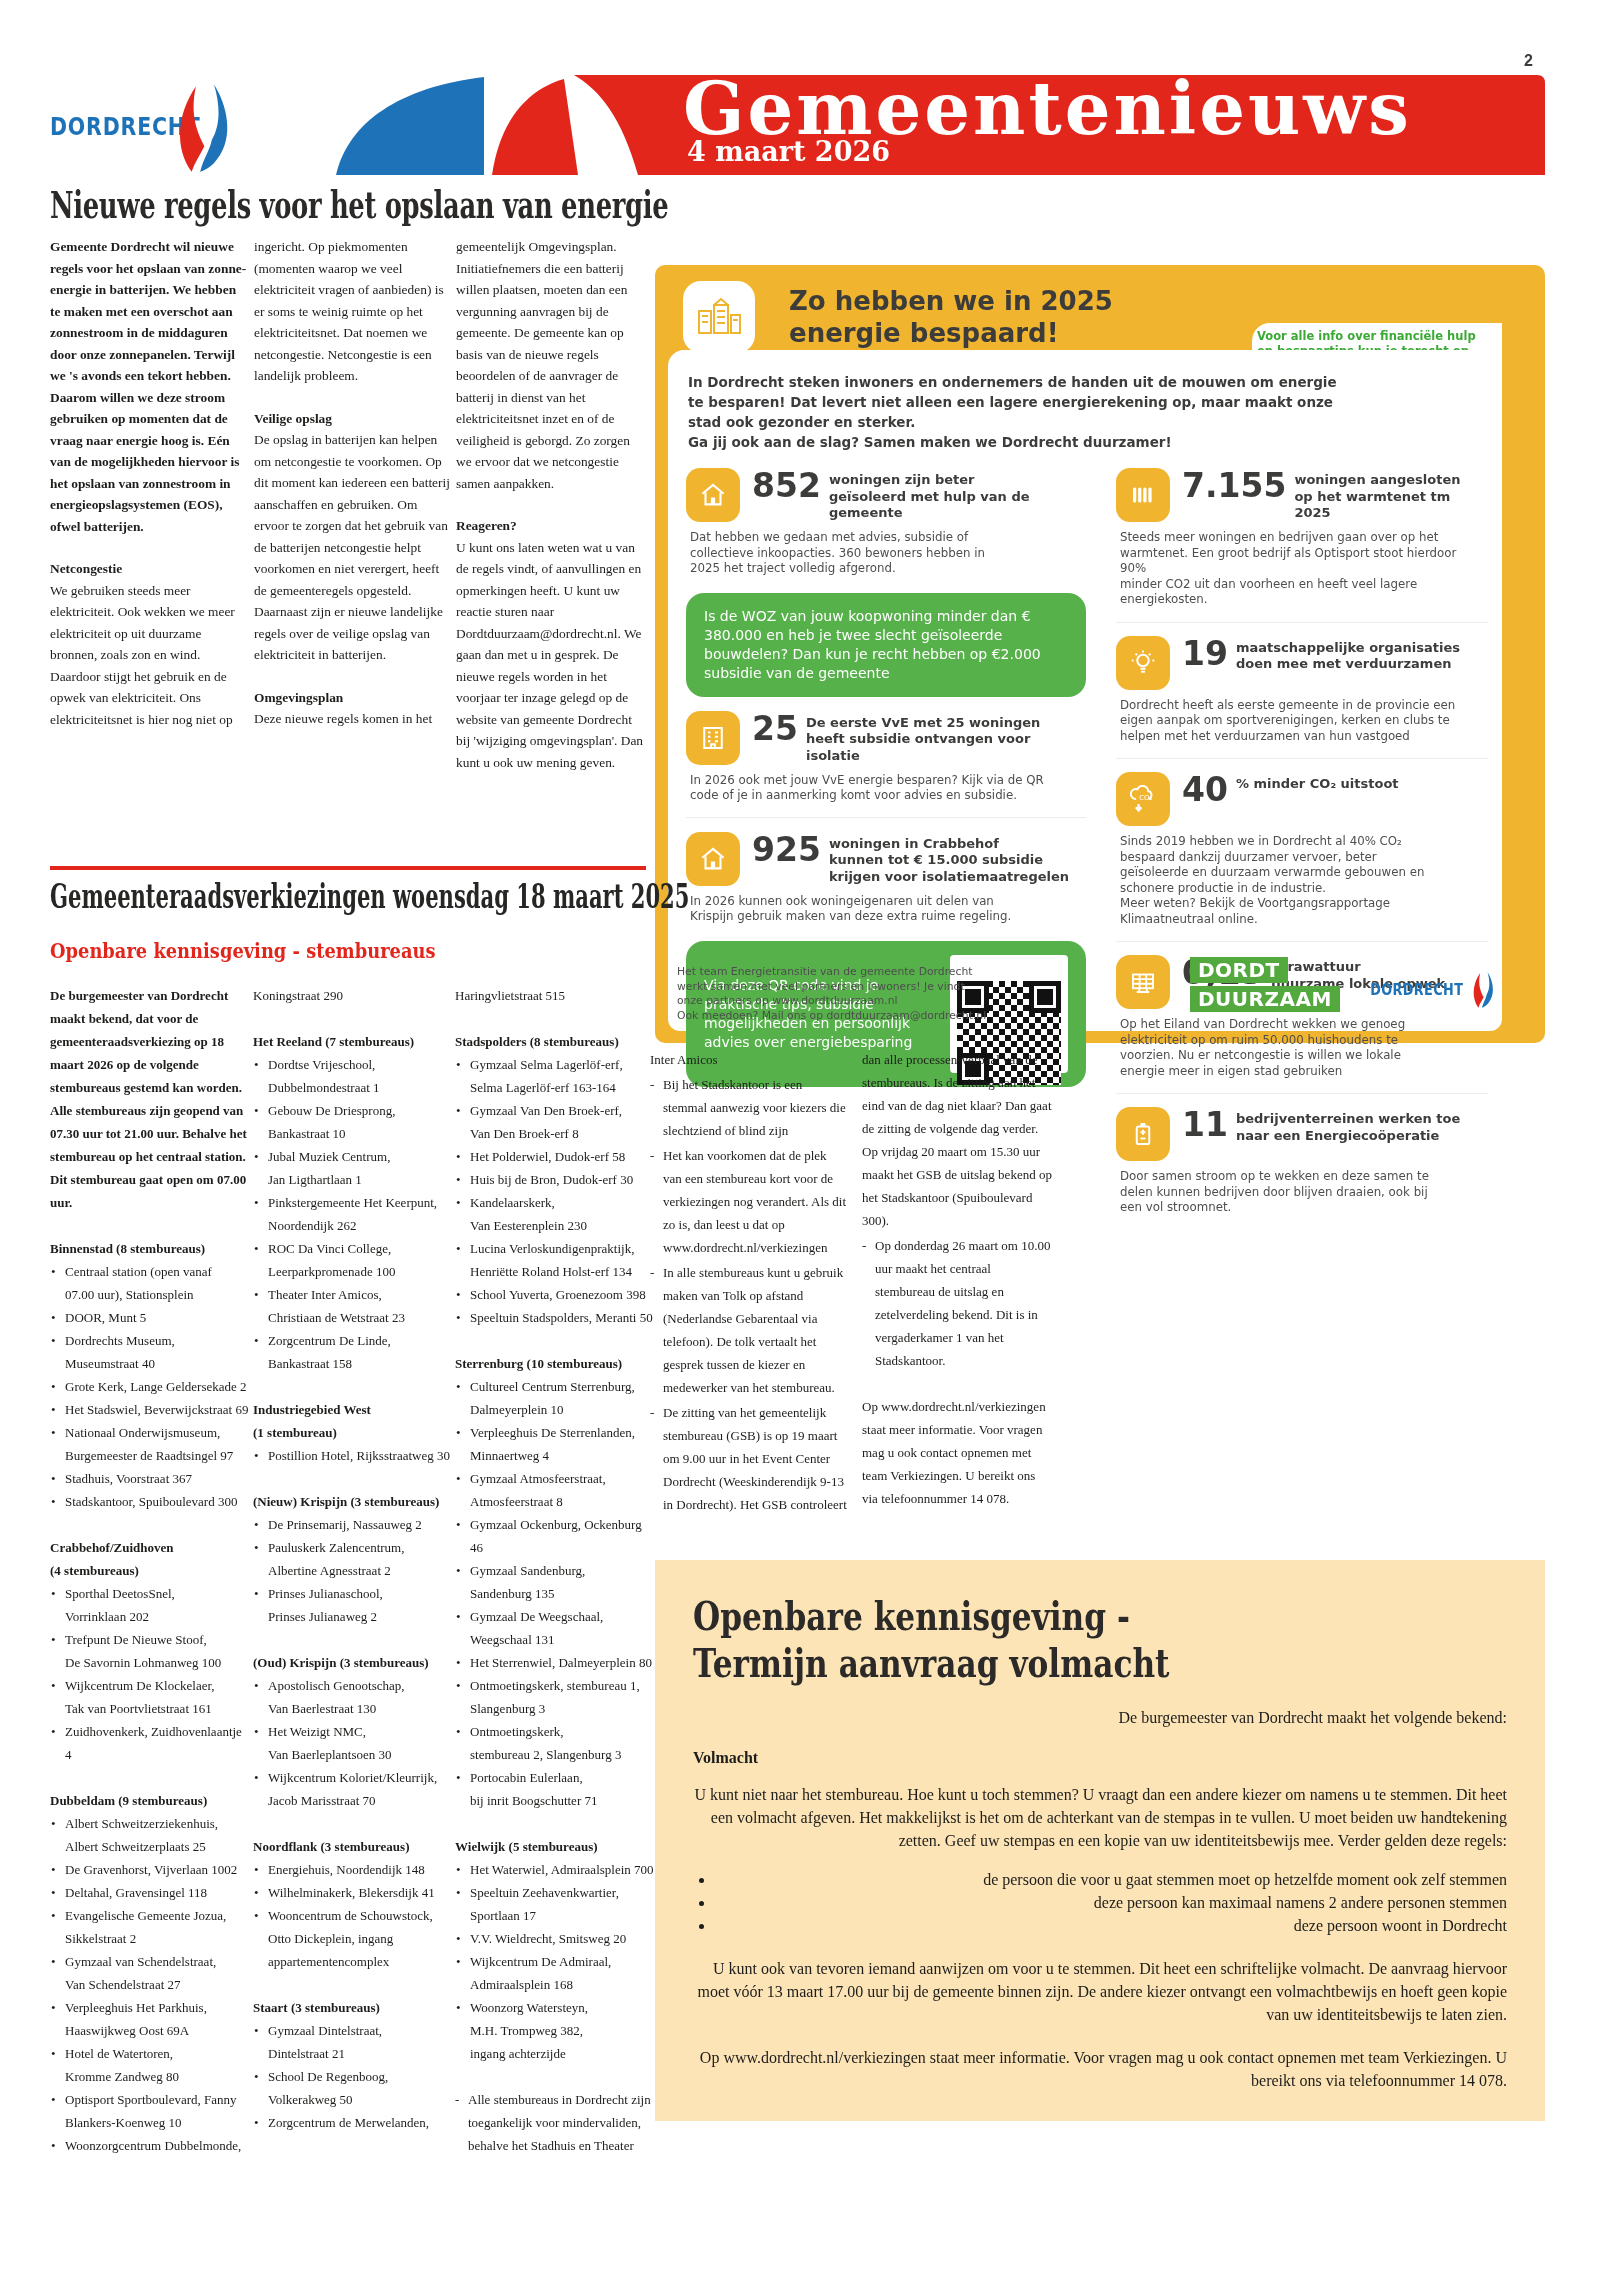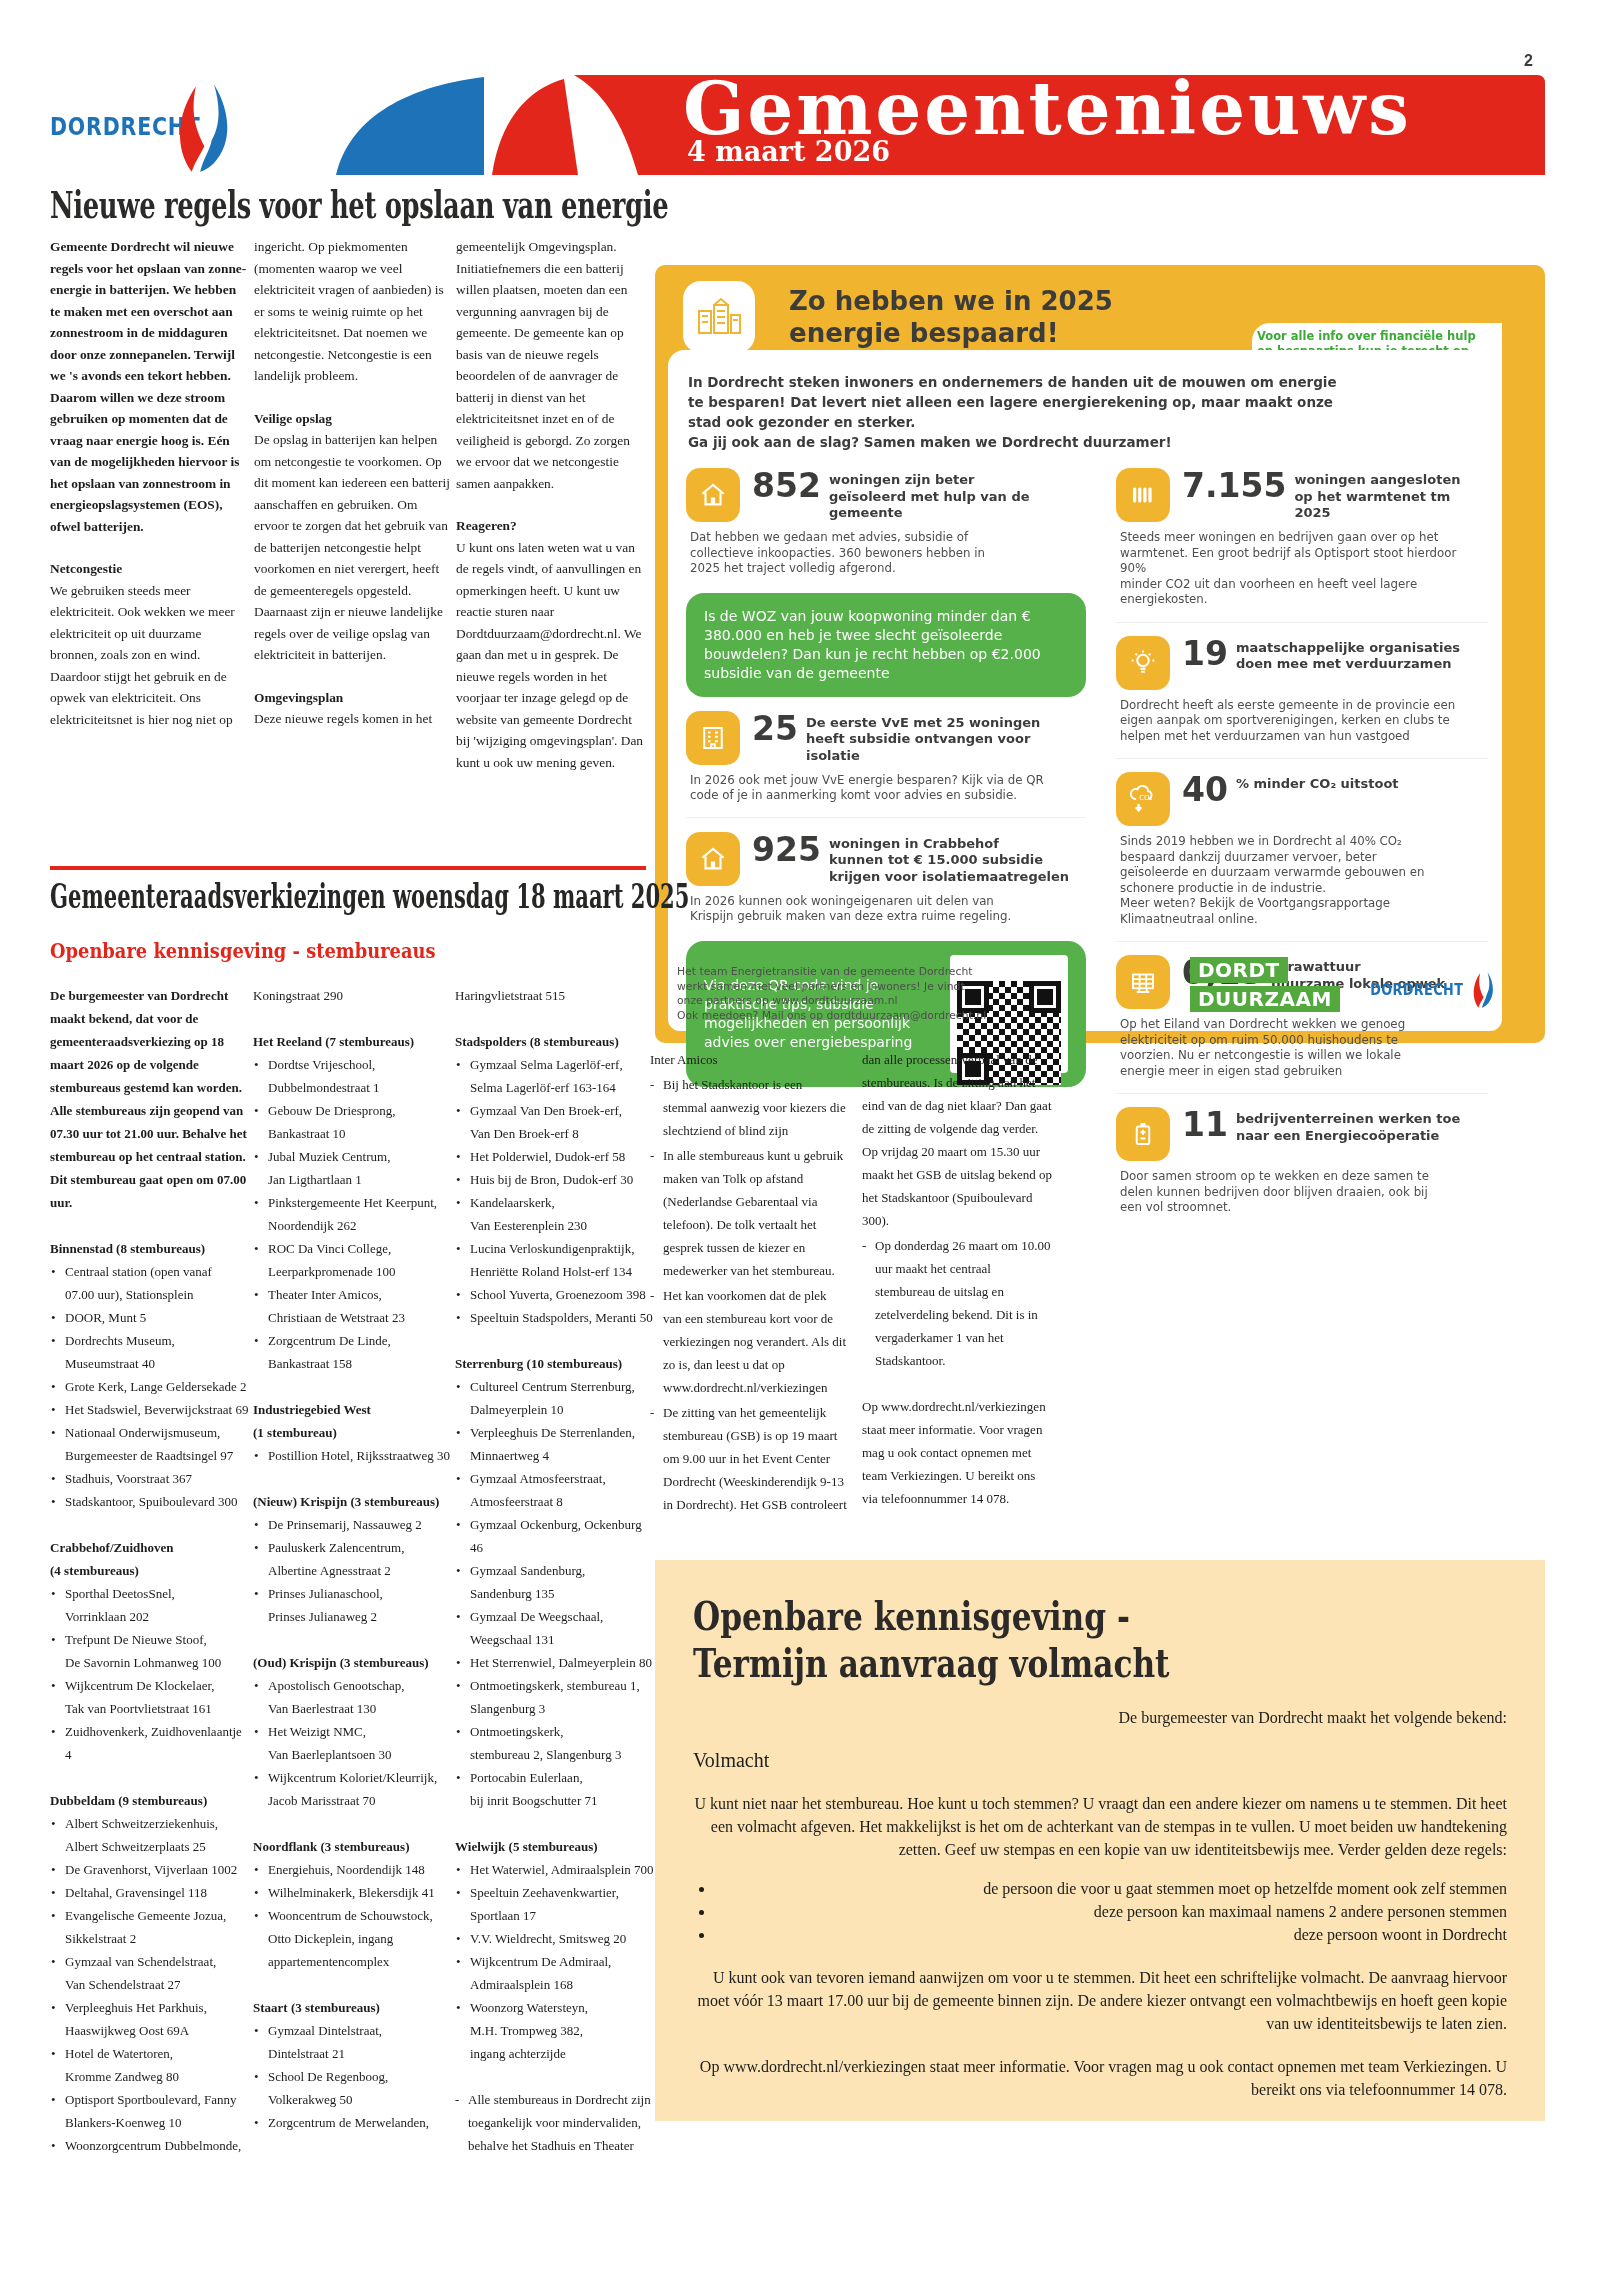--- a/index.html
+++ b/index.html
@@ -78,21 +78,21 @@
   .b-dash,.b-dash-sp{position:relative;padding-left:13px;margin-top:2px;}
   .b-dash::before,.b-dash-sp::before{content:"-";position:absolute;left:0;}
   .b-dash-sp{margin-top:23px;}
   .b-para{margin-top:23px;}
 
   
   .volmacht{left:655px;top:1560px;width:890px;height:561px;background:#fce4b6;box-sizing:border-box;
             padding:32px 38px;font-family:"Liberation Serif",serif;}
   .vol-title{font-size:40px;line-height:47px;color:#2b2a28;}
   .vol-body{font-size:16px;line-height:23px;margin-top:20px;white-space:pre-line;text-align:right;}
-  .vol-h{font-weight:normal;font-size:20px;margin-top:20px;}
+  .vol-h{font-weight:bold;font-size:16px;margin-top:20px;}
   .rules{margin:2px 0 0;padding-left:22px;}
   .rules li{line-height:23px;}
   svg{display:block;}
 </style>
 </head>
 <body>
 
 <div class="page">
 
   <div class="abs pagenum">2</div>
@@ -475,22 +475,22 @@
       <div class="blk b-item">Woonzorg Watersteyn,
 M.H. Trompweg 382,
 ingang achterzijde</div>
       <div class="blk b-dash-sp">Alle stembureaus in Dordrecht zijn
 toegankelijk voor mindervaliden,
 behalve het Stadhuis en Theater</div>
     </div>
   <div class="abs stcol" style="left:650px;top:1048px;width:197px;">
       <div class="blk b-cont">Inter Amicos</div>
       <div class="blk b-dash">Bij het Stadskantoor is een stemmal aanwezig voor kiezers die slechtziend of blind zijn</div>
+      <div class="blk b-dash">Het kan voorkomen dat de plek van een stembureau kort voor de verkiezingen nog verandert. Als dit zo is, dan leest u dat op www.dordrecht.nl/verkiezingen</div>
       <div class="blk b-dash">In alle stembureaus kunt u gebruik maken van Tolk op afstand (Nederlandse Gebarentaal via telefoon). De tolk vertaalt het gesprek tussen de kiezer en medewerker van het stembureau.</div>
-      <div class="blk b-dash">Het kan voorkomen dat de plek van een stembureau kort voor de verkiezingen nog verandert. Als dit zo is, dan leest u dat op www.dordrecht.nl/verkiezingen</div>
       <div class="blk b-dash">De zitting van het gemeentelijk stembureau (GSB) is op 19 maart om 9.00 uur in het Event Center Dordrecht (Weeskinderendijk 9-13 in Dordrecht). Het GSB controleert</div>
     </div>
   <div class="abs stcol" style="left:862px;top:1048px;width:192px;">
       <div class="blk b-cont">dan alle processen-verbaal van de stembureaus. Is de zitting aan het eind van de dag niet klaar? Dan gaat de zitting de volgende dag verder. Op vrijdag 20 maart om 15.30 uur maakt het GSB de uitslag bekend op het Stadskantoor (Spuiboulevard 300).</div>
       <div class="blk b-dash">Op donderdag 26 maart om 10.00 uur maakt het centraal stembureau de uitslag en zetelverdeling bekend. Dit is in vergaderkamer 1 van het Stadskantoor.</div>
       <div class="blk b-para">Op www.dordrecht.nl/verkiezingen staat meer informatie. Voor vragen mag u ook contact opnemen met team Verkiezingen. U bereikt ons via telefoonnummer 14 078.</div>
     </div>
 
   <div class="abs volmacht">
     <div class="slab cx cx78 vol-title">Openbare kennisgeving -

